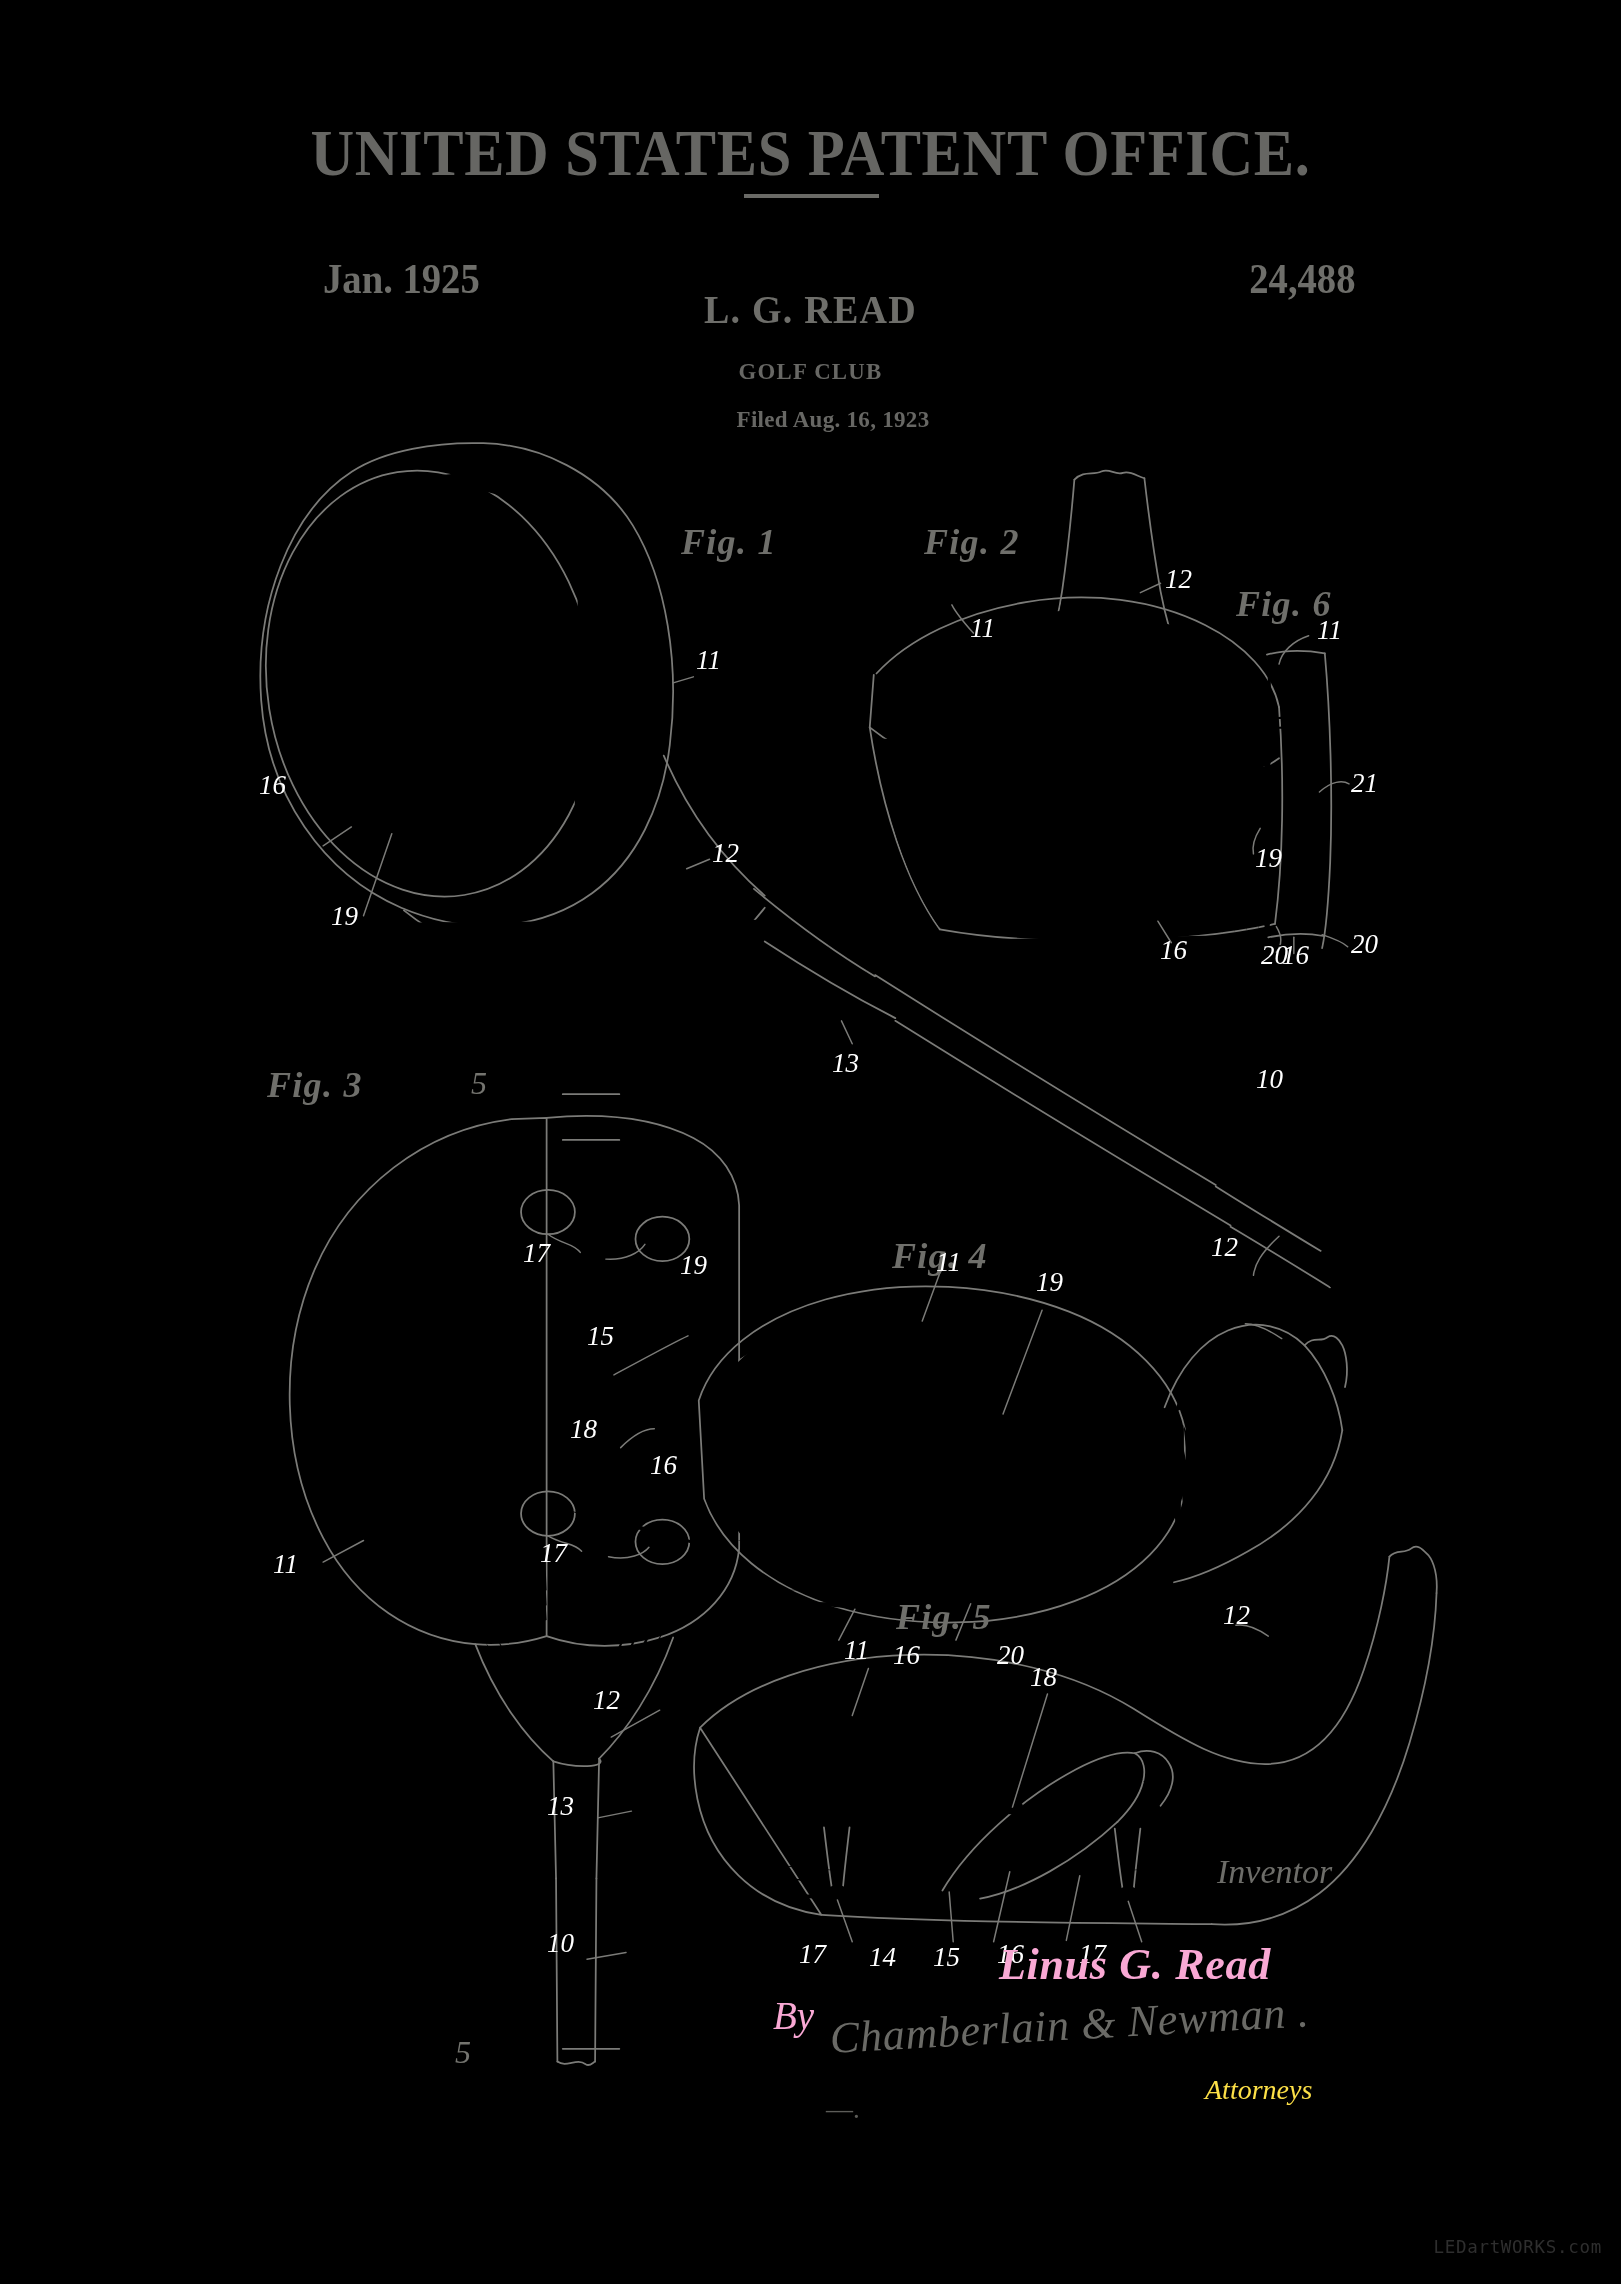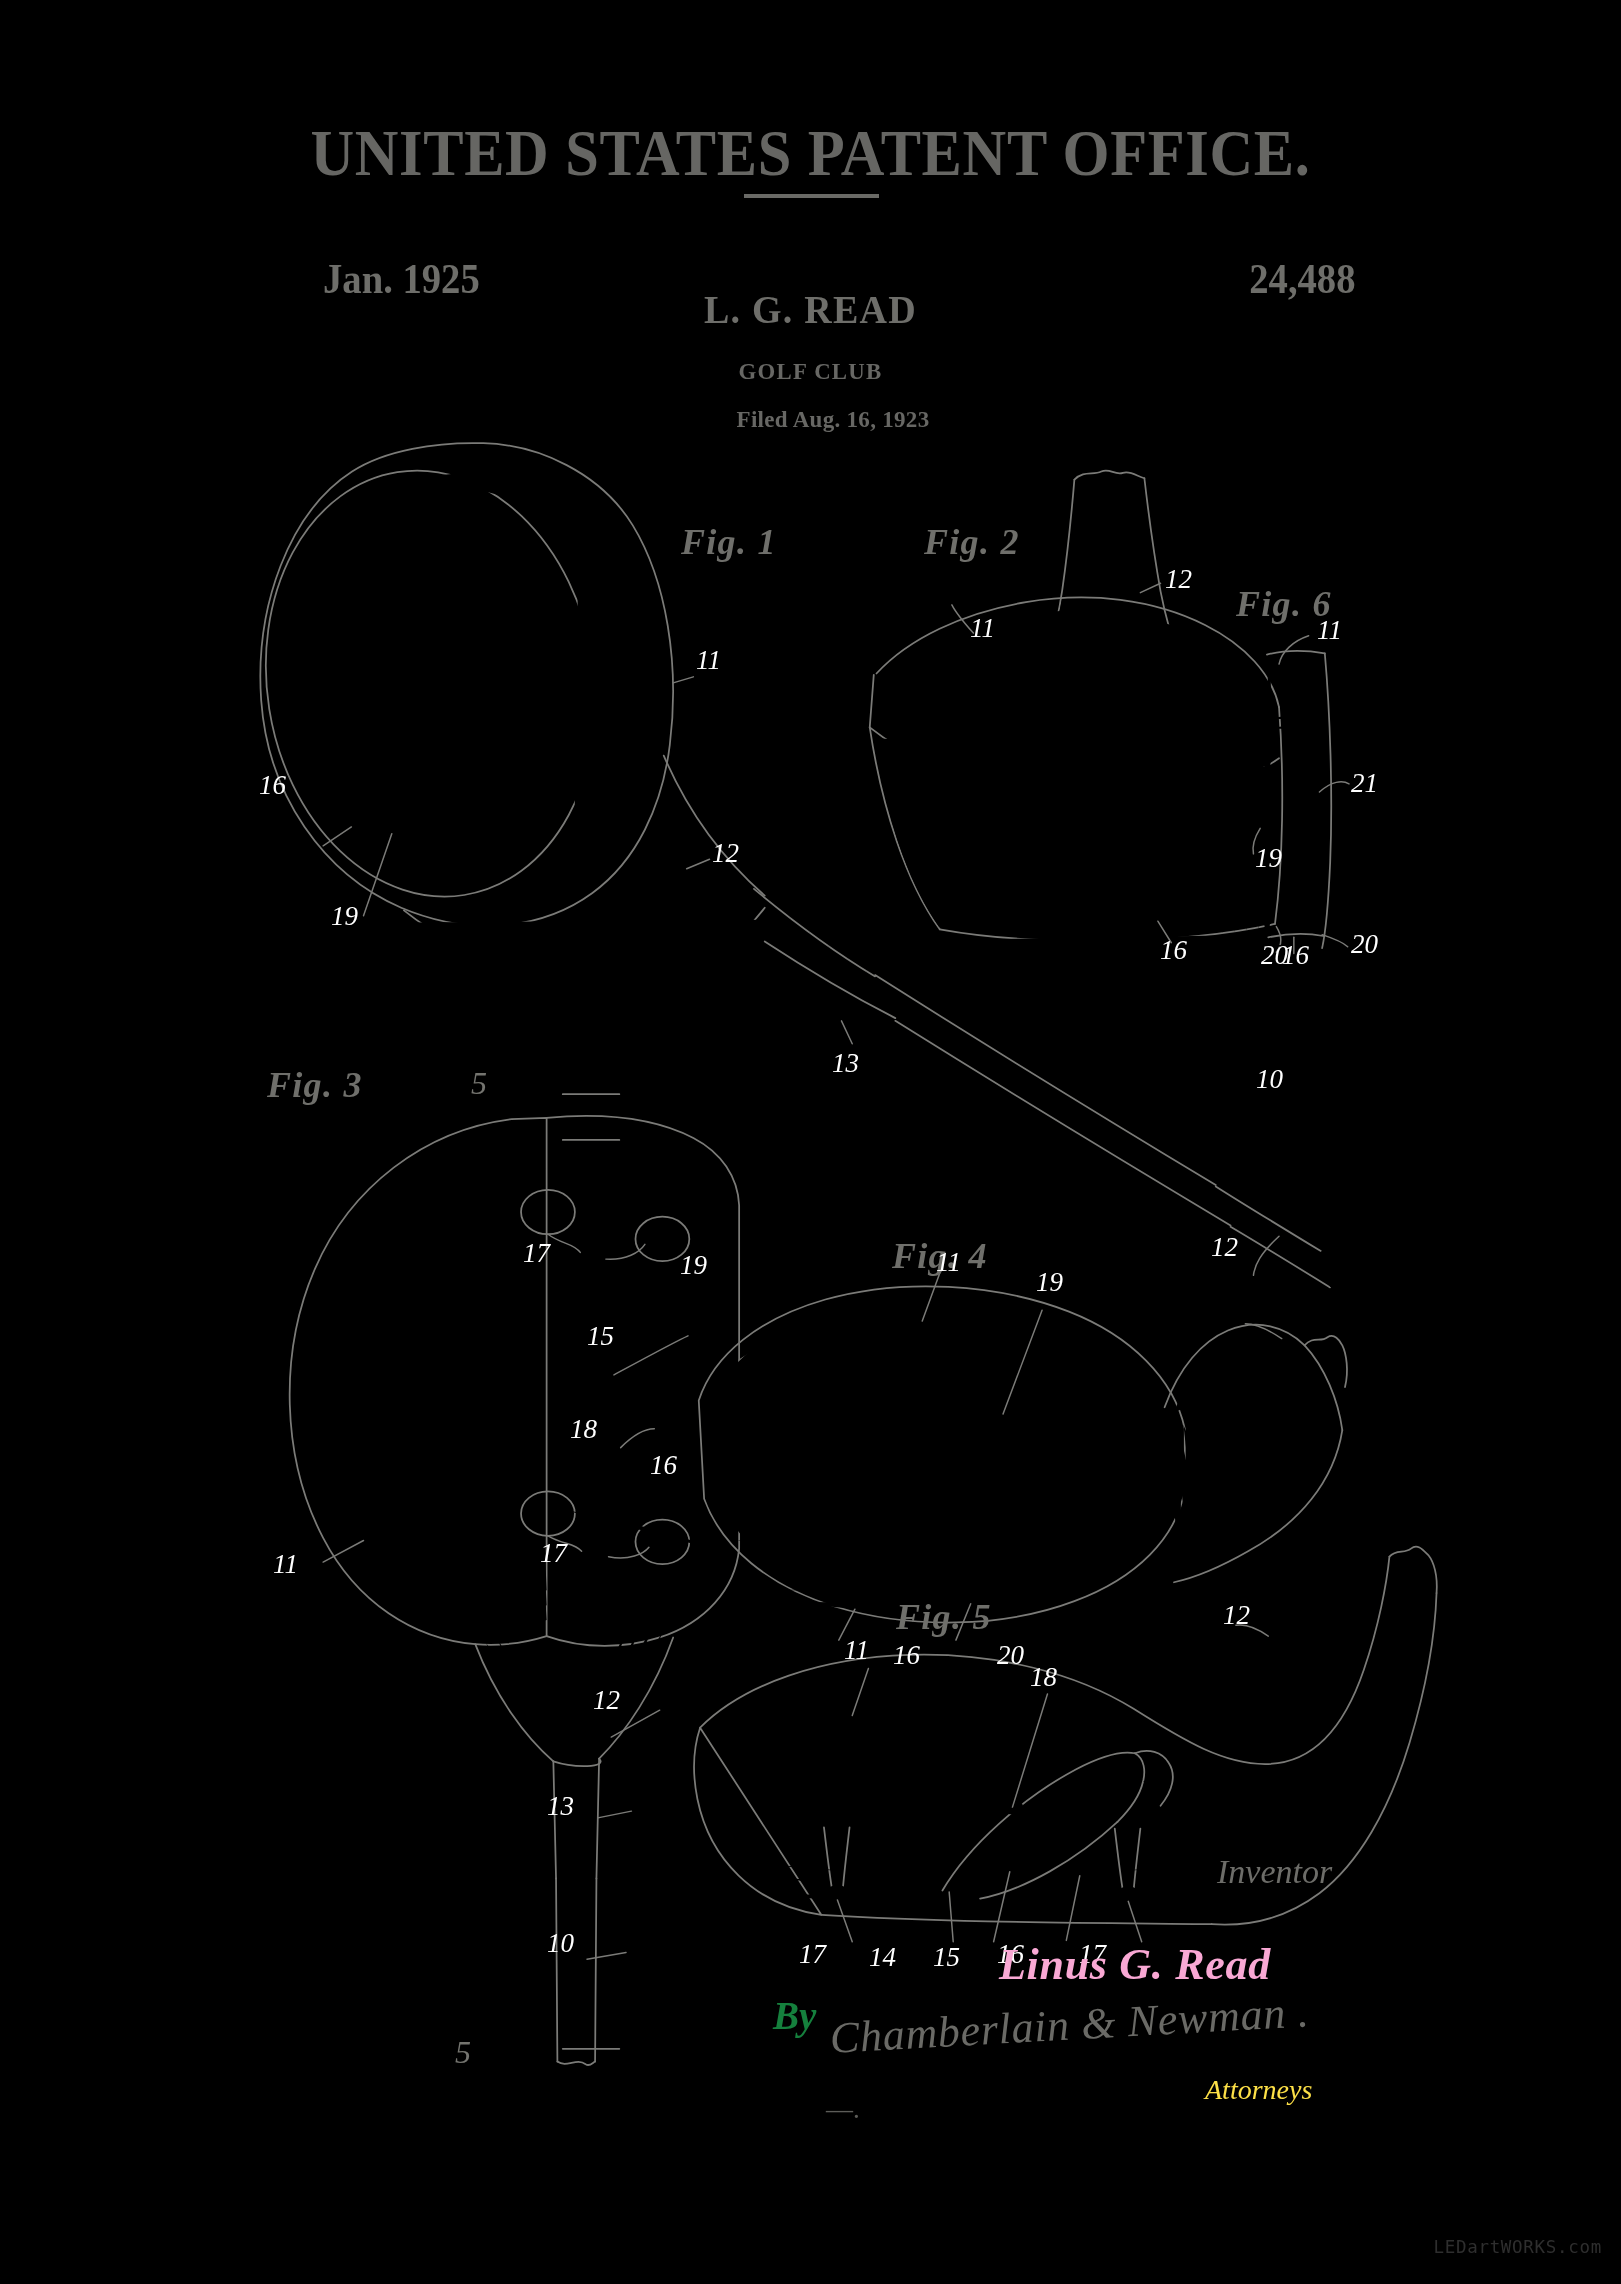--- a/index.html
+++ b/index.html
@@ -164,26 +164,25 @@
     color: #f9a8d4;
     font-family: "Liberation Serif", "DejaVu Serif", serif;
     font-weight: bold;
     font-style: italic;
     font-size: 44px;
     letter-spacing: 0.7px;
     white-space: nowrap;
   }
   .sig-by {
     position: absolute;
-    color: #15803d;
+    color: #f9a8d4;
     font-family: "Liberation Serif", "DejaVu Serif", serif;
     font-style: italic;
     font-size: 39px;
     white-space: nowrap;
-    font-weight: bold;
   }
   .sig-firm {
     position: absolute;
     color: #6a6a66;
     font-family: "Liberation Serif", "DejaVu Serif", serif;
     font-style: italic;
     font-size: 44px;
     letter-spacing: 0.7px;
     white-space: nowrap;
     transform: rotate(-3.2deg);

